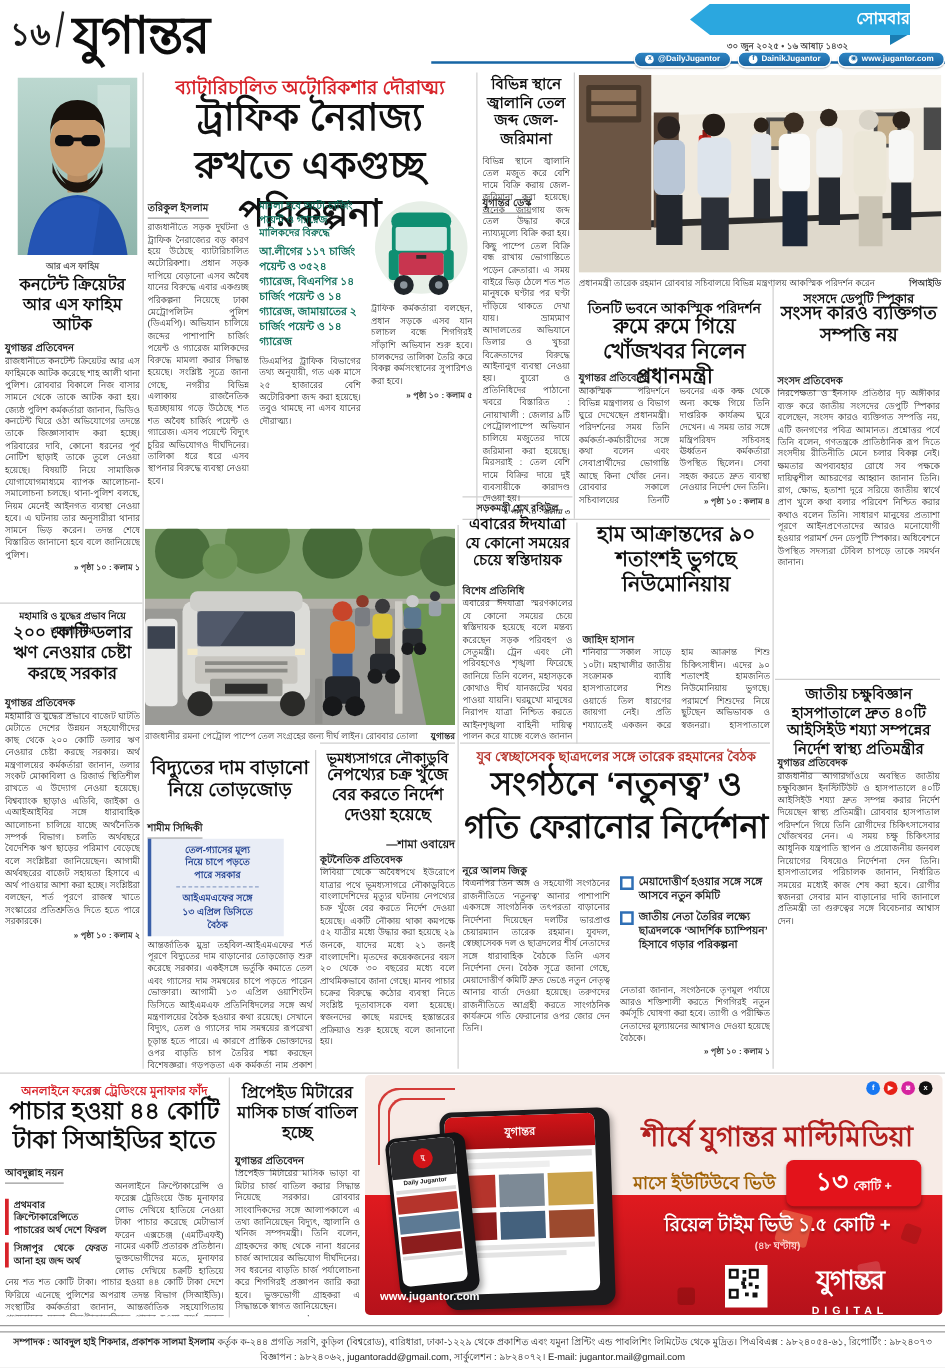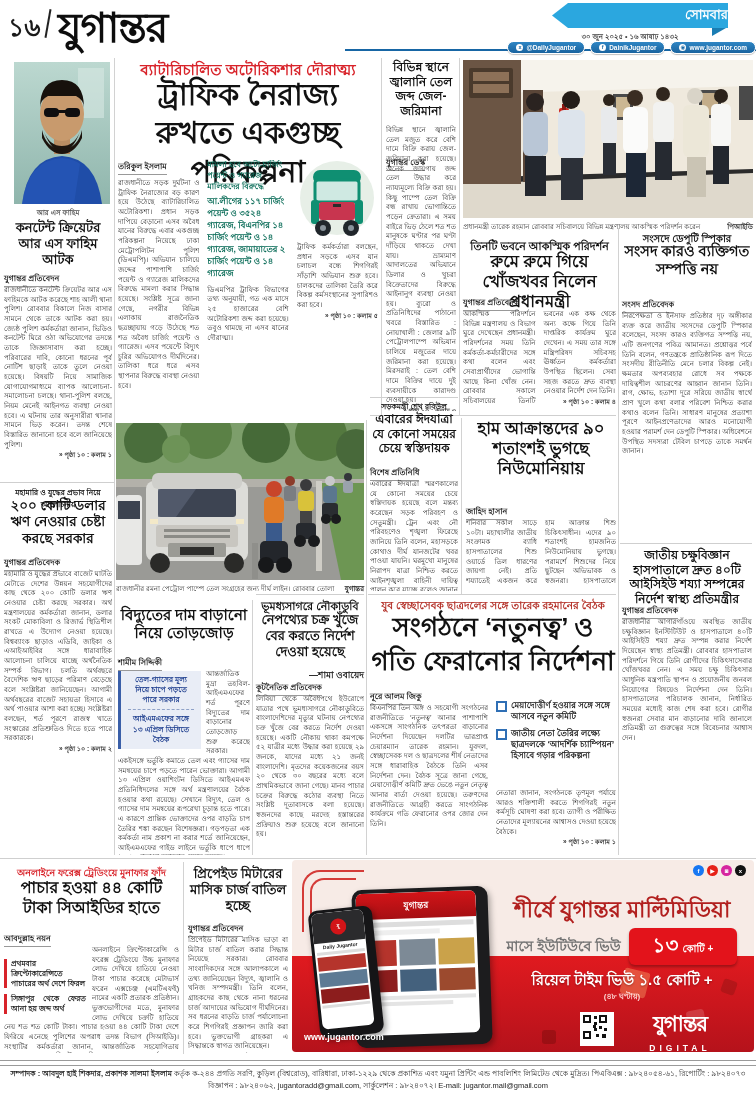--- a/index.html
+++ b/index.html
@@ -14,21 +14,21 @@
   .bd{font-size:7px;line-height:1.38;text-align:justify;color:#2b2b2b;overflow:hidden;}
   .cont{display:block;text-align:right;font-size:6.5px;font-weight:bold;color:#333;margin-top:2px;}
   .cap{font-size:7px;font-weight:bold;color:#222;}
   .vr{position:absolute;width:1px;background:#d2d2d2;}
   .hrule{position:absolute;height:1px;background:#cfcfcf;}
   .pill{display:inline-flex;align-items:center;gap:3px;background:linear-gradient(#2f86c4,#19639f);
         color:#fff;font-size:6.5px;font-weight:bold;padding:2px 8px;border-radius:9px;border:1px solid #fff;
         box-shadow:0 1px 1px rgba(0,0,0,.25);white-space:nowrap;}
   .pill .dot{display:inline-block;width:7px;height:7px;border-radius:50%;background:#fff;color:#1a6aa6;
         font-size:5.5px;line-height:7px;text-align:center;font-weight:bold;}
-  .ibox{background:#e9edf6;border-left:3px solid #3a5fa8;padding:4px 7px;color:#1f3f8f;
+  .ibox{background:#e9edf6;border-left:3px solid #3a5fa8;padding:4px 20px;color:#1f3f8f;
         font-size:7.5px;font-weight:bold;line-height:1.35;text-align:center;}
   .ibox .sep{border-top:1px dashed #8fa2c8;margin:4px 0;}
   .teal{color:#0d6e5a;}
   .bull{display:flex;gap:4px;margin-bottom:6px;align-items:flex-start;}
   .bull .sq{flex:0 0 auto;width:7px;height:7px;border:2px solid #2f6fb5;margin-top:1px;}
   .bull .tx{font-size:8.5px;font-weight:bold;line-height:1.3;color:#222;text-align:left;}
   .rbull{border-left:3px solid #d8232a;padding-left:4px;font-size:7.5px;font-weight:bold;
          line-height:1.3;color:#222;margin-bottom:6px;}
   .sicon{display:inline-flex;width:11px;height:11px;border-radius:50%;color:#fff;font-size:6px;
          font-weight:bold;align-items:center;justify-content:center;margin-left:3px;}
@@ -352,21 +352,21 @@
   </div>
 
   <div class="abs k-blk" style="left:256px;top:598px;width:108px;font-size:11px;">ভূমধ্যসাগরে নৌকাডুবি</div>
   <div class="abs hl" style="left:256px;top:612px;width:108px;font-size:13px;">নেপথ্যের চক্র খুঁজে বের করতে নির্দেশ দেওয়া হয়েছে</div>
   <div class="abs" style="left:256px;top:668px;width:108px;text-align:right;font-size:9px;font-weight:bold;">—শামা ওবায়েদ</div>
   <div class="abs by" style="left:256px;top:681px;width:108px;">
     <span>কূটনৈতিক প্রতিবেদক</span></div>
   <div class="abs bd" style="left:256px;top:694px;width:108px;height:161px;">লিবিয়া থেকে অবৈধপথে ইউরোপে যাত্রার পথে ভূমধ্যসাগরে নৌকাডুবিতে বাংলাদেশিদের মৃত্যুর ঘটনায় নেপথ্যের চক্র খুঁজে বের করতে নির্দেশ দেওয়া হয়েছে। একটি নৌকায় থাকা কমপক্ষে ৫২ যাত্রীর মধ্যে উদ্ধার করা হয়েছে ২৯ জনকে, যাদের মধ্যে ২১ জনই বাংলাদেশি। মৃতদের কয়েকজনের বয়স ২০ থেকে ৩০ বছরের মধ্যে বলে প্রাথমিকভাবে জানা গেছে। মানব পাচার চক্রের বিরুদ্ধে কঠোর ব্যবস্থা নিতে সংশ্লিষ্ট দূতাবাসকে বলা হয়েছে। স্বজনদের কাছে মরদেহ হস্তান্তরের প্রক্রিয়াও শুরু হয়েছে বলে জানানো হয়।</div>
 
   <div class="abs k-red" style="left:4px;top:866px;width:175px;font-size:9.5px;">অনলাইনে ফরেক্স ট্রেডিংয়ে মুনাফার ফাঁদ</div>
-  <div class="abs hl" style="left:4px;top:878px;width:175px;font-size:16px;font-weight:900;text-align:center;">পাচার হওয়া ৪৪ কোটি টাকা সিআইডির হাতে</div>
+  <div class="abs hl" style="left:4px;top:878px;width:175px;font-size:19px;font-weight:900;text-align:center;">পাচার হওয়া ৪৪ কোটি টাকা সিআইডির হাতে</div>
   <div class="abs by" style="left:4px;top:932px;width:175px;">
     <span>আবদুল্লাহ নয়ন</span></div>
   <div class="abs bd" style="left:4px;top:945px;width:175px;height:108px;">
     <div style="float:left;width:82px;margin:14px 6px 2px 0;">
       <div class="rbull">প্রথমবার ক্রিপ্টোকারেন্সিতে পাচারের অর্থ দেশে ফিরল</div>
       <div class="rbull">সিঙ্গাপুর থেকে ফেরত আনা হয় জব্দ অর্থ</div>
     </div>
     <span>অনলাইনে ক্রিপ্টোকারেন্সি ও ফরেক্স ট্রেডিংয়ে উচ্চ মুনাফার লোভ দেখিয়ে হাতিয়ে নেওয়া টাকা পাচার করেছে মেটাভার্স ফরেন এক্সচেঞ্জ (এমটিএফই) নামের একটি প্রতারক প্রতিষ্ঠান। ভুক্তভোগীদের মতে, মুনাফার লোভ দেখিয়ে চক্রটি হাতিয়ে নেয় শত শত কোটি টাকা। পাচার হওয়া ৪৪ কোটি টাকা দেশে ফিরিয়ে এনেছে পুলিশের অপরাধ তদন্ত বিভাগ (সিআইডি)। সংস্থাটির কর্মকর্তারা জানান, আন্তর্জাতিক সহযোগিতায় প্রথমবারের মতো ক্রিপ্টোকারেন্সিতে পাচার হওয়া অর্থ ফেরত আনা সম্ভব হয়েছে।</span>
     
   </div>
@@ -428,21 +428,21 @@
           <div style="height:14px;background:#b5342c;margin-bottom:2px;"></div>
           <div style="height:14px;background:#5d7a94;margin-bottom:2px;"></div>
           <div style="height:14px;background:#8c1d1d;margin-bottom:2px;"></div>
           <div style="height:3px;background:#ddd;"></div>
         </div>
       </div>
     </div>
 
     <div class="abs" style="left:205px;top:32px;width:250px;text-align:center;font-size:22px;font-weight:900;color:#b2201f;">শীর্ষে যুগান্তর মাল্টিমিডিয়া</div>
     <div class="abs" style="left:205px;top:68px;width:250px;display:flex;align-items:center;justify-content:center;gap:8px;">
-      <span style="font-size:14px;font-weight:bold;color:#737373;">মাসে ইউটিউবে ভিউ</span>
+      <span style="font-size:14px;font-weight:bold;color:#a16207;">মাসে ইউটিউবে ভিউ</span>
       <span style="background:#e3131b;border-radius:6px;padding:2px 24px;display:inline-flex;align-items:baseline;gap:4px;box-shadow:0 2px 3px rgba(0,0,0,.3);">
         <span style="color:#fff;font-size:20px;font-weight:900;">১৩</span>
         <span style="color:#fff;font-size:10px;font-weight:bold;">কোটি +</span>
       </span>
     </div>
     <div class="abs" style="left:205px;top:108px;width:250px;text-align:center;font-size:15px;font-weight:900;color:#fff;text-shadow:0 1px 2px rgba(0,0,0,.3);">রিয়েল টাইম ভিউ ১.৫ কোটি +</div>
     <div class="abs" style="left:205px;top:130px;width:250px;text-align:center;font-size:8px;font-weight:bold;color:#ffd9d6;">(৪৮ ঘণ্টায়)</div>
     <div class="abs" style="left:12px;top:172px;font-size:9px;font-weight:bold;color:#fff;">www.jugantor.com</div>
 
     <div class="abs" style="left:288px;top:152px;width:30px;height:30px;background:#fff;padding:2px;">

